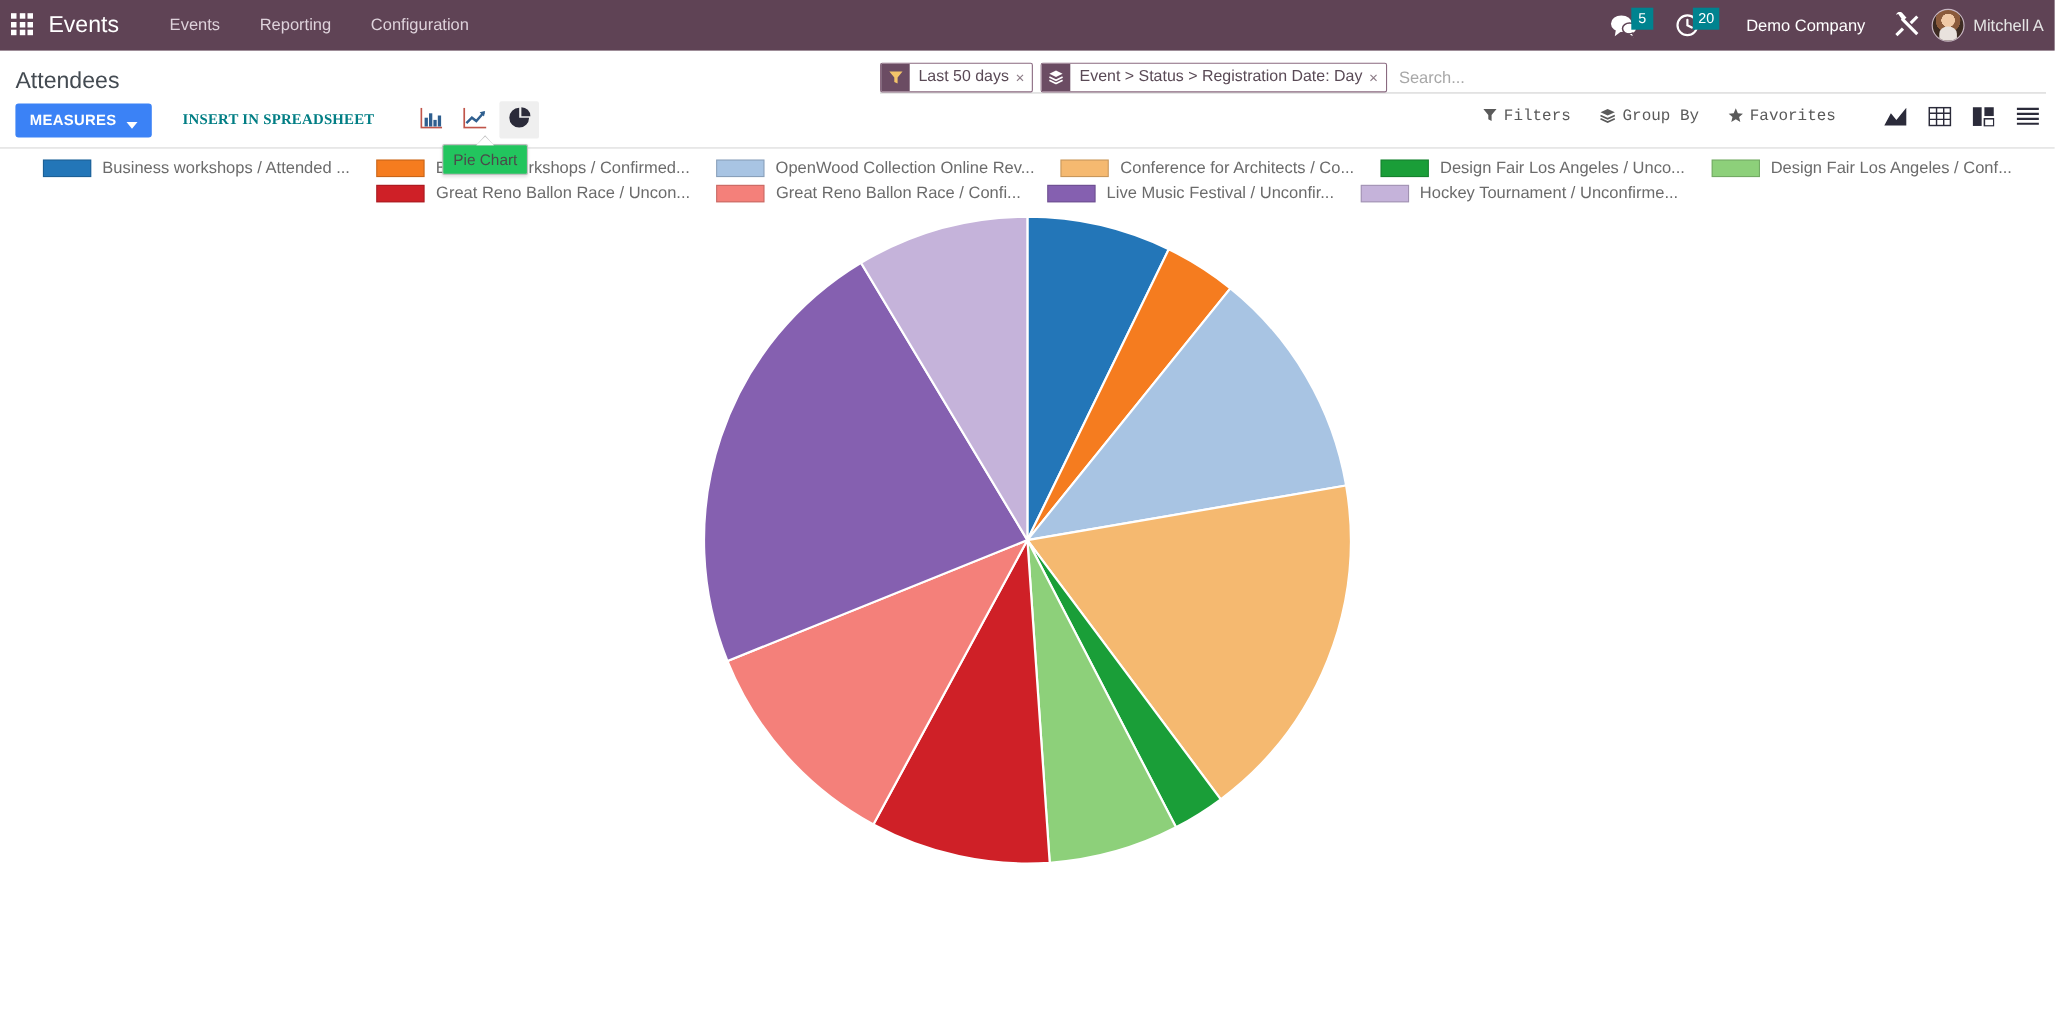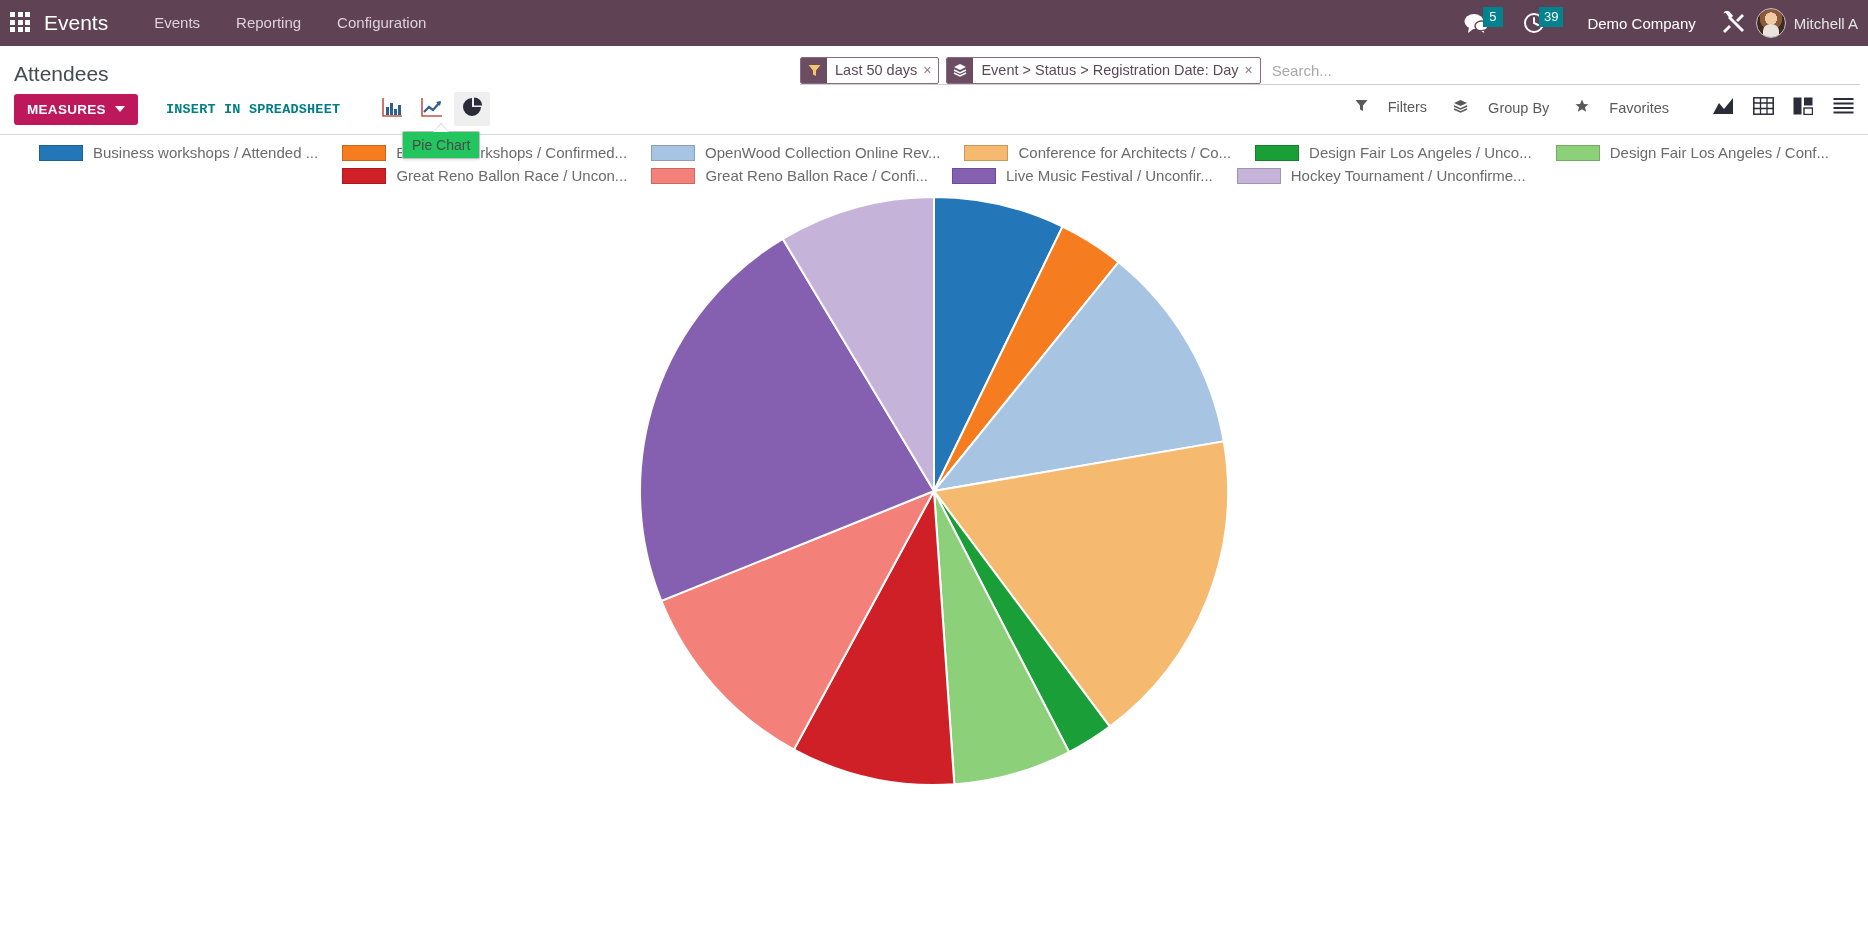--- a/index.html
+++ b/index.html
@@ -165,49 +165,49 @@
   .search-input::placeholder { color: #a8a8a8; }
 
   .cp-row-bottom {
     display: flex;
     align-items: center;
     padding: 6px 8px 8px 14px;
     position: relative;
     min-height: 46px;
   }
   .btn-measures {
-    background: #be185d;
+    background: #3b82f6;
     color: #ffffff;
     border: 0;
     font-size: 13.5px;
     font-weight: bold;
     letter-spacing: .3px;
     padding: 8px 13px;
     border-radius: 3px;
     cursor: pointer;
-    display: flex; align-items: center; gap: 9px;
+    display: flex; align-items: flex-end; gap: 9px;
     font-family: "Liberation Sans", sans-serif;
   }
   .caret-down {
     width: 0; height: 0;
     border-left: 5px solid transparent;
     border-right: 5px solid transparent;
     border-top: 6px solid #ffffff;
     display: inline-block;
   }
   .btn-text {
     background: none; border: 0;
     color: #017e84;
     font-size: 13.5px;
     font-weight: bold;
     letter-spacing: .2px;
     padding: 8px 12px;
     margin-left: 16px;
     cursor: pointer;
-    font-family: Liberation Mono, monospace;
+    font-family: Liberation Serif, serif;
   }
   .chart-switcher { display: flex; align-items: center; margin-left: 22px; gap: 4px; }
   .cs-btn {
     width: 36px; height: 34px;
     display: flex; align-items: center; justify-content: center;
     cursor: pointer; border-radius: 2px;
     background: transparent;
     border: 0;
   }
   .cs-btn.active { background: #efefef; }
@@ -238,23 +238,23 @@
   .tooltip::after  { top: -8px; border-bottom: 8px solid #ffffff; }
 
   .cp-right {
     position: absolute;
     right: 6px;
     top: 4px;
     display: flex;
     align-items: center;
   }
   .cp-menu {
-    display: flex; align-items: flex-end; gap: 20px;
+    display: flex; align-items: flex-start; gap: 6px;
     color: #5a5a5a; font-size: 14.5px;
-    padding: 7px 13px; cursor: pointer; white-space: nowrap;
+    padding: 7px 13px; cursor: pointer; white-space: nowrap; font-family: Liberation Mono, monospace;
   }
   .view-switcher { display: flex; align-items: center; gap: 2px; margin-left: 22px; }
   .vs-btn {
     width: 38px; height: 34px;
     display: flex; align-items: center; justify-content: center;
     cursor: pointer; background: transparent; border: 0; border-radius: 2px;
   }
   .vs-btn.active { color: #1f1f1f; }
 
   
@@ -336,21 +336,21 @@
     <span class="badge">5</span>
   </div>
 
   <div class="sysbtn">
     <span>
       <svg width="22" height="22" viewBox="0 0 22 22">
         <circle cx="11" cy="11" r="9" fill="none" stroke="#ffffff" stroke-width="2"></circle>
         <path d="M11 6 L11 11 L15 13" fill="none" stroke="#ffffff" stroke-width="2" stroke-linecap="round"></path>
       </svg>
     </span>
-    <span class="badge">39</span>
+    <span class="badge">20</span>
   </div>
 
   <div class="company-name">Demo Company</div>
 
   <div class="sysbtn">
     <span>
       <svg width="26" height="24" viewBox="0 0 26 24">
         <path d="M4 3 L9 8 L12 5 L7 1 Q3 0 2 4 Z" fill="#ffffff" transform="rotate(10 12 12)"></path>
         <path d="M8 7 L22 21 L24 19 L10 5 Z" fill="#ffffff"></path>
         <path d="M22 3 L16 9 L18 11 L24 5 Z" fill="#ffffff"></path>

